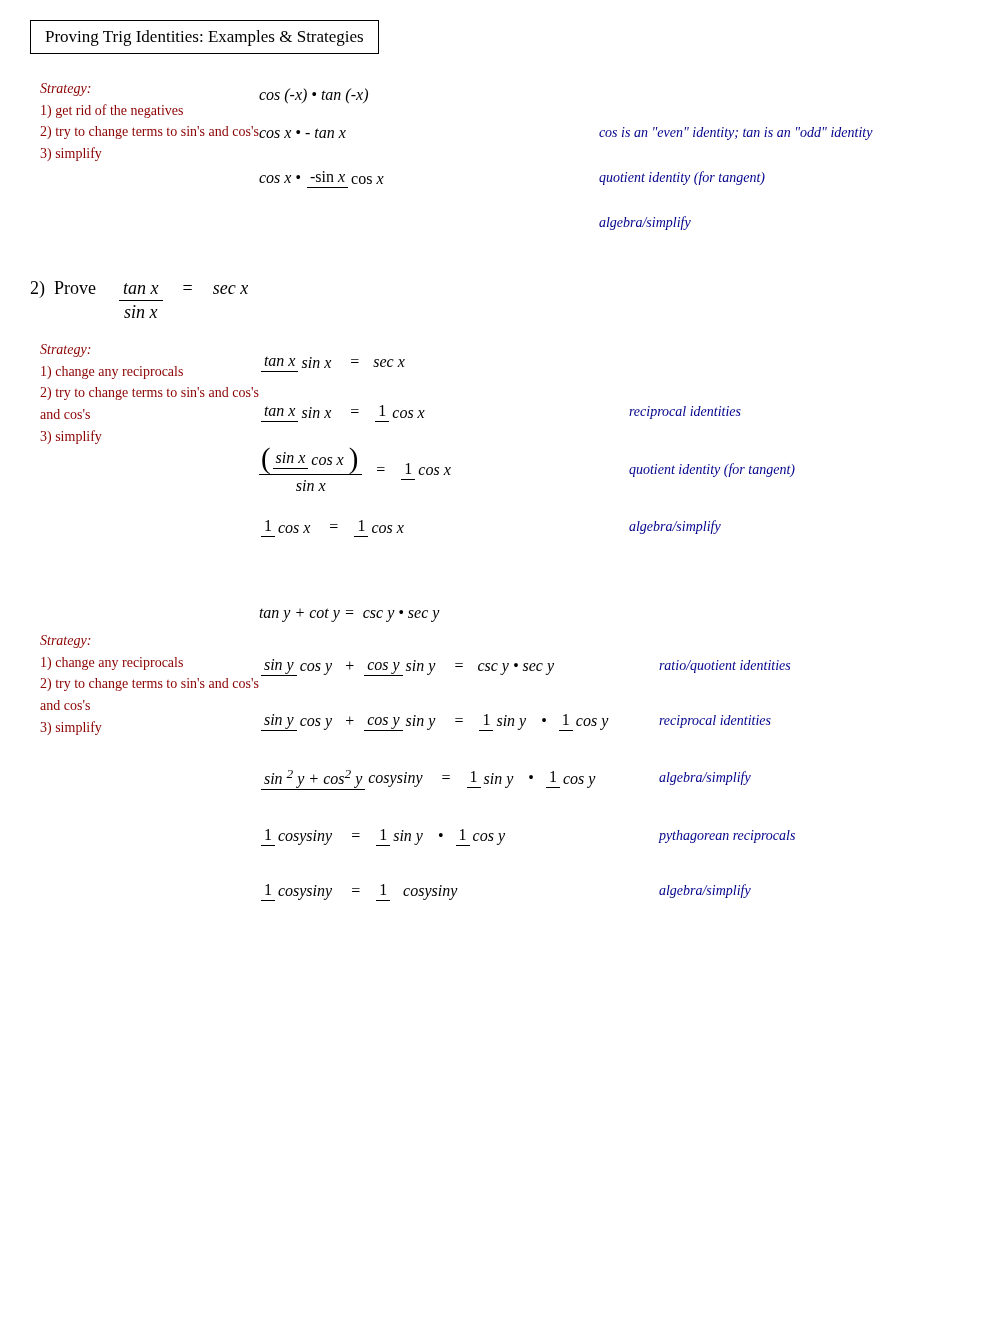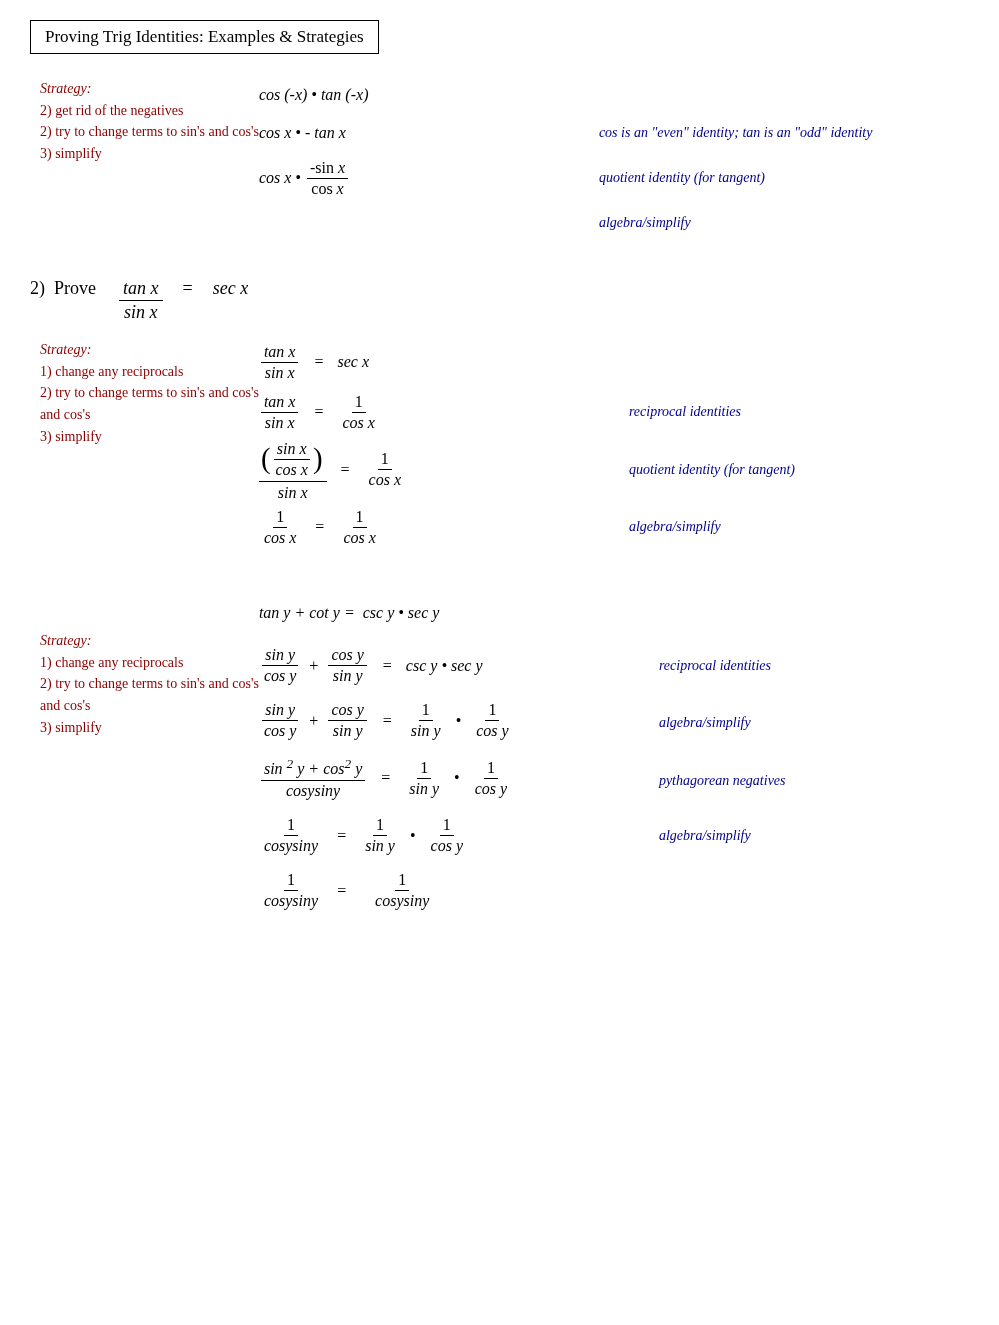--- a/index.html
+++ b/index.html
@@ -45,21 +45,21 @@
       line-height: 1.55;
     }
 
     
     .math {
       font-style: italic;
     }
 
     .fraction {
       display: inline-flex;
-      flex-direction: column;
+      flex-direction: row;
       align-items: center;
       vertical-align: middle;
       margin: 0 2px;
     }
 
     .fraction .numer {
       border-bottom: 1.5px solid #000;
       padding: 0 3px 1px 3px;
       text-align: center;
     }
@@ -95,21 +95,21 @@
 
 
 <div class="page-title">Proving Trig Identities: Examples &amp; Strategies</div>
 
 
 <div class="problem">
   <div class="problem-body">
 
     <div class="strategy">
       <div><em>Strategy:</em></div>
-      <div>2) get rid of the negatives</div>
+      <div>1) get rid of the negatives</div>
       <div>2) try to change terms to sin's and cos's</div>
       <div>3) simplify</div>
     </div>
 
     <div style="display:flex; align-items:flex-start;">
 
       <div class="steps-col">
 
         <div style="min-height:38px; display:flex; align-items:center;">
           <span class="math expr">cos (-x) • tan (-x)</span>
@@ -342,27 +342,30 @@
             <span class="numer">1</span>
             <span class="denom" style="font-style:italic; min-width:80px; text-align:center;">cos<em>y</em>sin<em>y</em></span>
           </span>
         </div>
 
       </div>
 
       <div style="display:flex; flex-direction:column; padding-left:30px;">
         <div style="min-height:50px;"></div>
         <div style="min-height:55px; display:flex; align-items:center;">
+          <span class="ann-item">ratio/quotient identities</span>
+        </div>
+        <div style="min-height:55px; display:flex; align-items:center;">
           <span class="ann-item">reciprocal identities</span>
         </div>
         <div style="min-height:60px; display:flex; align-items:center;">
           <span class="ann-item">algebra/simplify</span>
         </div>
         <div style="min-height:55px; display:flex; align-items:center;">
-          <span class="ann-item">pythagorean negatives</span>
+          <span class="ann-item">pythagorean reciprocals</span>
         </div>
         <div style="min-height:55px; display:flex; align-items:center;">
           <span class="ann-item">algebra/simplify</span>
         </div>
       </div>
     </div>
   </div>
 </div>
 
 

